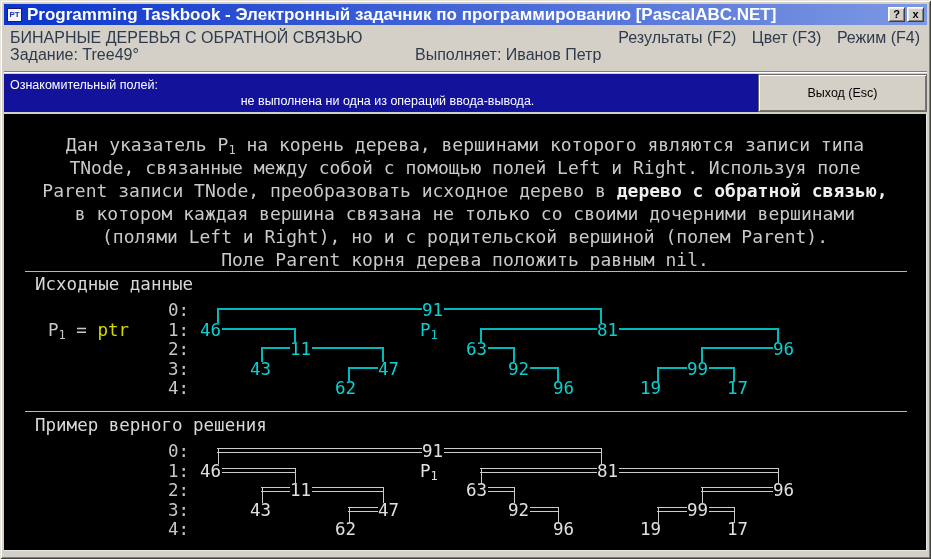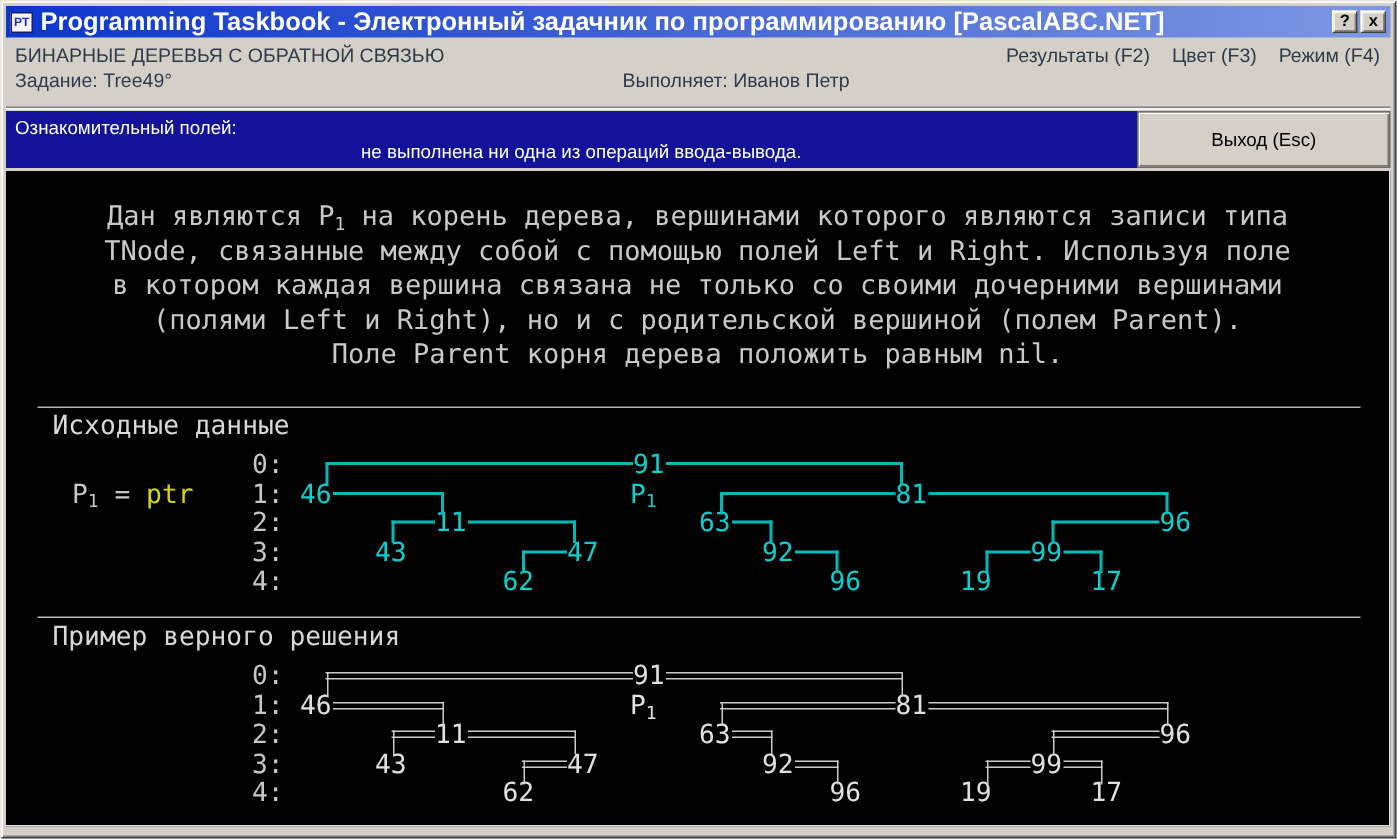--- a/index.html
+++ b/index.html
@@ -24,21 +24,21 @@
     color:#ffffff;font-size:17px;font-weight:bold;margin-left:5px;flex:1 1 auto;
     white-space:nowrap;overflow:hidden;
   }
   .tb-btn{
     width:17px;height:15px;margin-left:2px;background:#d4d0c8;
     border:1px solid;border-color:#ffffff #404040 #404040 #ffffff;
     box-shadow:inset 1px 1px 0 #f0ede6, inset -1px -1px 0 #87827a;
     font-size:11px;font-weight:bold;color:#000;text-align:center;line-height:13px;
     cursor:default;flex:0 0 auto;
   }
-  .header{position:absolute;left:4px;top:25px;right:4px;height:46px;color:#2f3b4c;font-size:13px;}
+  .header{position:absolute;left:4px;top:25px;right:4px;height:46px;color:#2f3b4c;font-size:16px;}
   .topic{position:absolute;left:6px;top:4px;}
   .menu{position:absolute;right:7px;top:4px;}
   .menu span{margin-left:11px;cursor:default;}
   .task-label{position:absolute;left:6px;top:21px;}
   .student-label{position:absolute;left:411px;top:21px;}
   .groove{position:absolute;left:4px;right:4px;top:71px;height:2px;
     border-top:1px solid #808080;border-bottom:1px solid #ffffff;}
   .banner{
     position:absolute;left:4px;top:74px;width:754px;height:38px;background:#12129b;
     color:#ffffff;font-size:12.5px;padding:3px 0 0 6px;line-height:16px;
@@ -92,22 +92,23 @@
 
   <div class="banner">
     <div class="l1">Ознакомительный полей:</div>
     <div class="l2">не выполнена ни одна из операций ввода-вывода.</div>
   </div>
 
   <div class="exit-btn">Выход (Esc)</div>
 
   <div class="screen" id="screen">
     <div class="task-block" id="task-block">
-        <div class="task-line"><span>Дан являются P</span><span class="sub">1</span><span> на корень дерева, вершинами которого являются записи типа</span></div>
+        <div class="task-line"><span>Дан указатель P</span><span class="sub">1</span><span> на корень дерева, вершинами которого являются записи типа</span></div>
         <div class="task-line"><span>TNode, связанные между собой с помощью полей Left и Right. Используя поле</span></div>
+        <div class="task-line"><span>Parent записи TNode, преобразовать исходное дерево в </span><span class="b">дерево с обратной связью,</span></div>
         <div class="task-line"><span>в котором каждая вершина связана не только со своими дочерними вершинами</span></div>
         <div class="task-line"><span>(полями Left и Right), но и с родительской вершиной (полем Parent).</span></div>
         <div class="task-line"><span>Поле Parent корня дерева положить равным nil.</span></div>
       </div>
   <div class="sep" style="top: 157px;"></div>
       <div class="sec-title" style="top: 162px; color: rgb(216, 216, 216);">Исходные данные</div>
       <div class="tlabel" style="left: 164px; top: 188px; color: rgb(198, 198, 198);">0:</div>
       <div class="tlabel" style="left: 164px; top: 208px; color: rgb(198, 198, 198);">1:</div>
       <div class="tlabel" style="left: 164px; top: 227px; color: rgb(198, 198, 198);">2:</div>
       <div class="tlabel" style="left: 164px; top: 247px; color: rgb(198, 198, 198);">3:</div>

